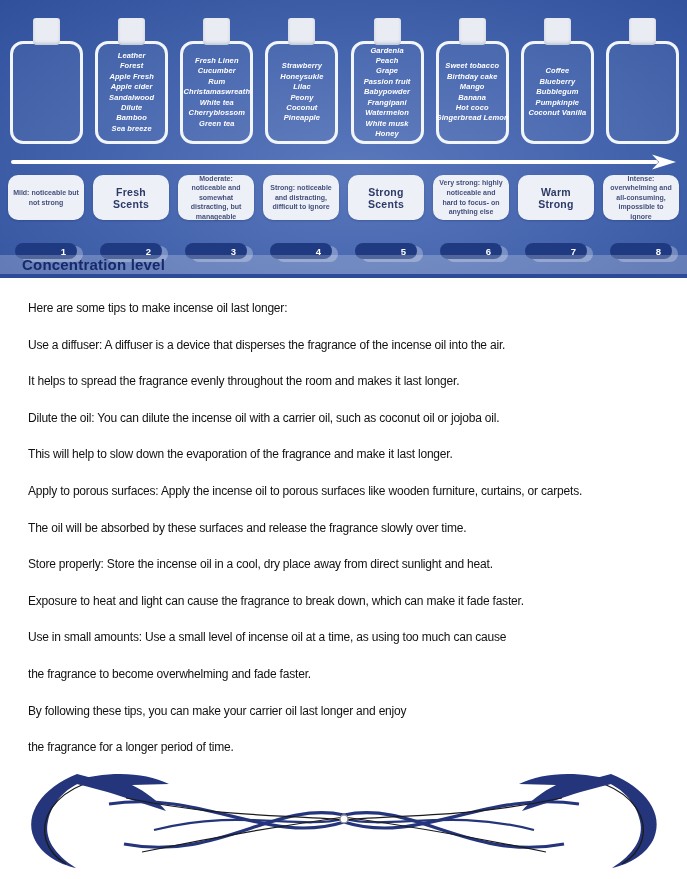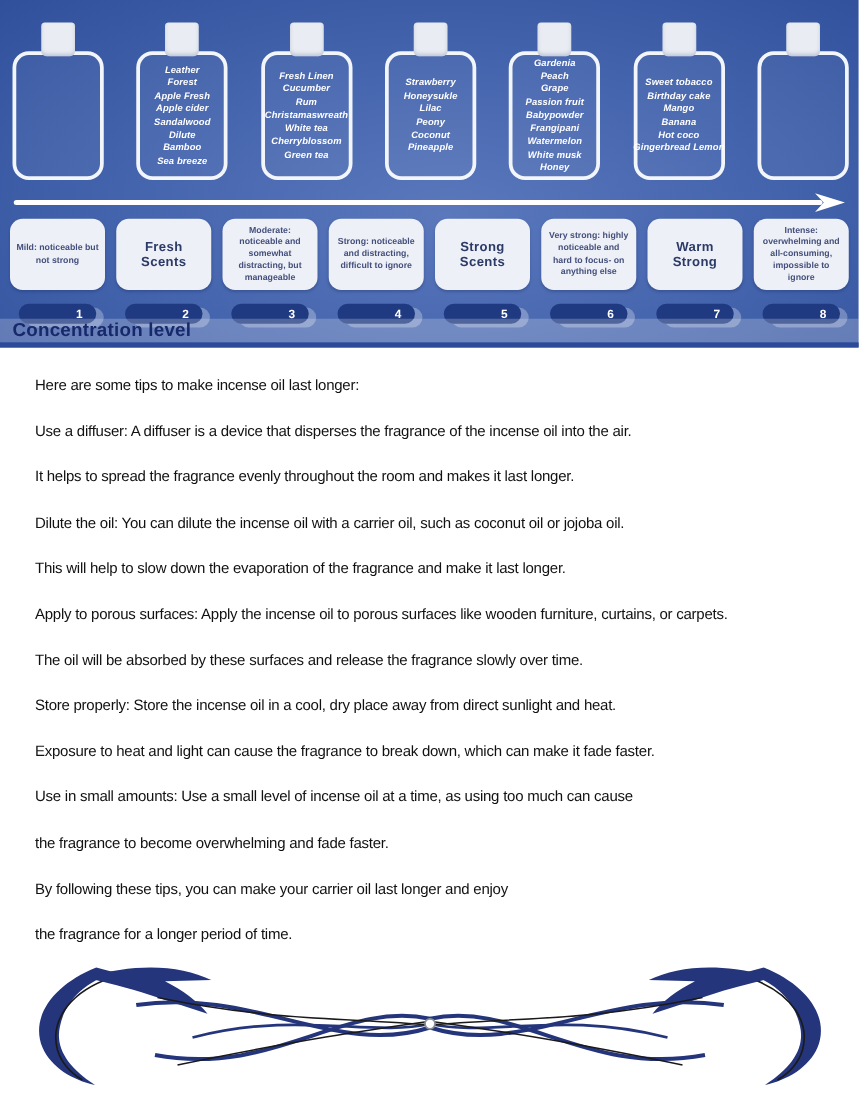--- a/index.html
+++ b/index.html
@@ -34,38 +34,38 @@
     display:flex;flex-direction:column;justify-content:center;align-items:center;
     padding:2px 1px;
   }
   .scent{
     color:#fff;font-size:7.5px;line-height:10.4px;font-weight:700;
     text-align:center;white-space:nowrap;letter-spacing:.1px;
   }
   .flow-arrow{position:absolute;top:152px;left:0;}
   .boxes{position:absolute;top:175px;left:8px;right:8px;display:flex;gap:9px;}
   .box{
-    flex:1 1 0;height:57px;border-radius:10px;background:var(--box-bg);
+    flex:1 1 0;height:45px;border-radius:10px;background:var(--box-bg);
     display:flex;align-items:center;justify-content:center;text-align:center;
     padding:3px 5px;color:var(--box-text);font-size:7px;line-height:9.6px;font-weight:600;
     box-shadow:0 1px 2px rgba(20,35,80,.25);
   }
   .box.big{font-size:10.5px;line-height:12px;font-weight:700;color:var(--box-text-big);letter-spacing:.3px;}
   .pills{position:absolute;top:243px;left:8px;right:8px;display:flex;gap:9px;}
   .pill-slot{flex:1 1 0;display:flex;justify-content:center;}
   .pill{
     width:62px;height:16px;border-radius:8px;background:var(--pill-bg);
     box-shadow:6px 3px 0 0 rgba(255,255,255,.28);
     display:flex;align-items:center;justify-content:flex-end;padding-right:11px;
     color:#fff;font-weight:700;font-size:9.5px;
   }
   .bottom-band{position:absolute;left:0;right:0;bottom:4px;height:19px;background:rgba(255,255,255,.22);}
   .bottom-edge{position:absolute;left:0;right:0;bottom:0;height:4px;background:var(--bottom-edge);}
   .axis-label{
-    position:absolute;left:10px;bottom:5px;z-index:3;
+    position:absolute;left:22px;bottom:5px;z-index:3;
     color:var(--axis-label);font-weight:700;font-size:15px;letter-spacing:.2px;
   }
 
   
   .tips{padding:12px 0 0 28px;}
   .tip-line{
     margin:0;color:var(--tips-text);font-size:12px;line-height:36.6px;
     letter-spacing:-.2px;white-space:nowrap;font-weight:500;
   }
 
@@ -136,20 +136,30 @@
       </div>
       <div class="bottle">
         <div class="cap"></div>
         <div class="bottle-body">
           <div class="scent">Sweet tobacco</div>
           <div class="scent">Birthday cake</div>
           <div class="scent">Mango</div>
           <div class="scent">Banana</div>
           <div class="scent">Hot coco</div>
           <div class="scent">Gingerbread Lemon</div>
+        </div>
+      </div>
+      <div class="bottle">
+        <div class="cap"></div>
+        <div class="bottle-body">
+          <div class="scent">Coffee</div>
+          <div class="scent">Blueberry</div>
+          <div class="scent">Bubblegum</div>
+          <div class="scent">Pumpkinpie</div>
+          <div class="scent">Coconut Vanilla</div>
         </div>
       </div>
       <div class="bottle">
         <div class="cap"></div>
         <div class="bottle-body"></div>
       </div>
     </div>
 
   <svg class="flow-arrow" width="687" height="20" aria-hidden="true">
     <line x1="13" y1="10" x2="656" y2="10" stroke="#ffffff" stroke-width="4" stroke-linecap="round"></line>

